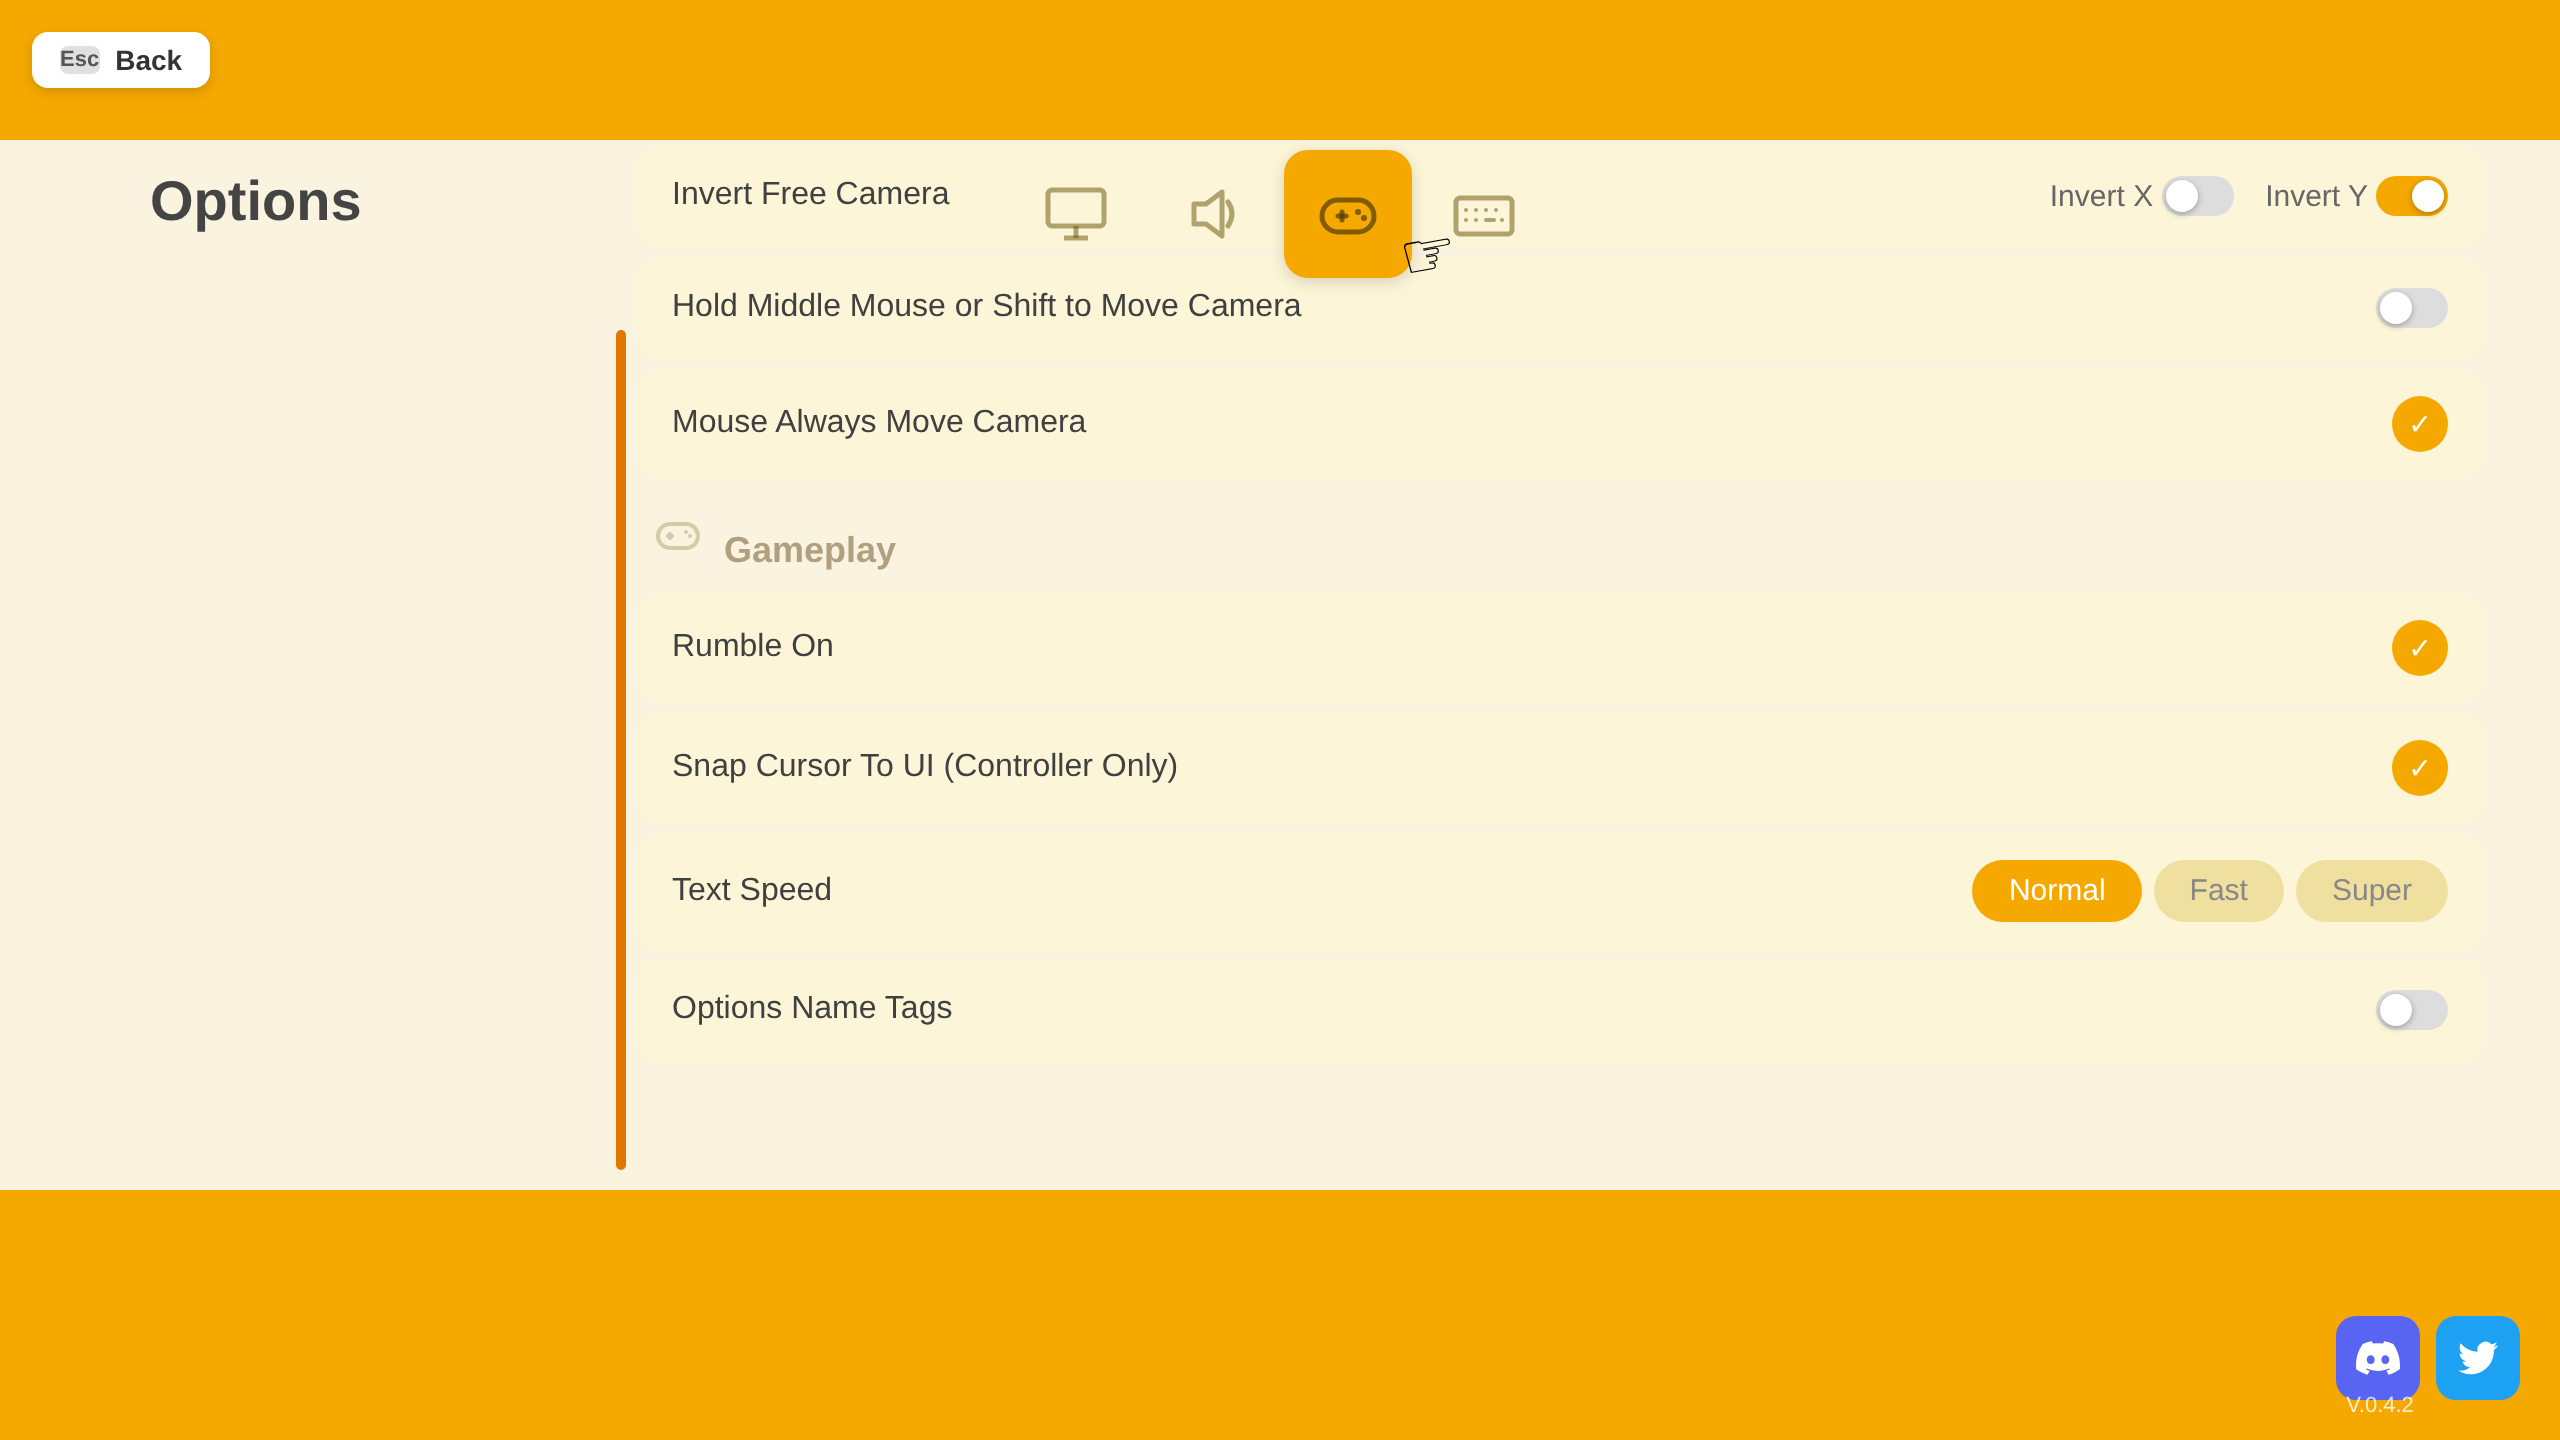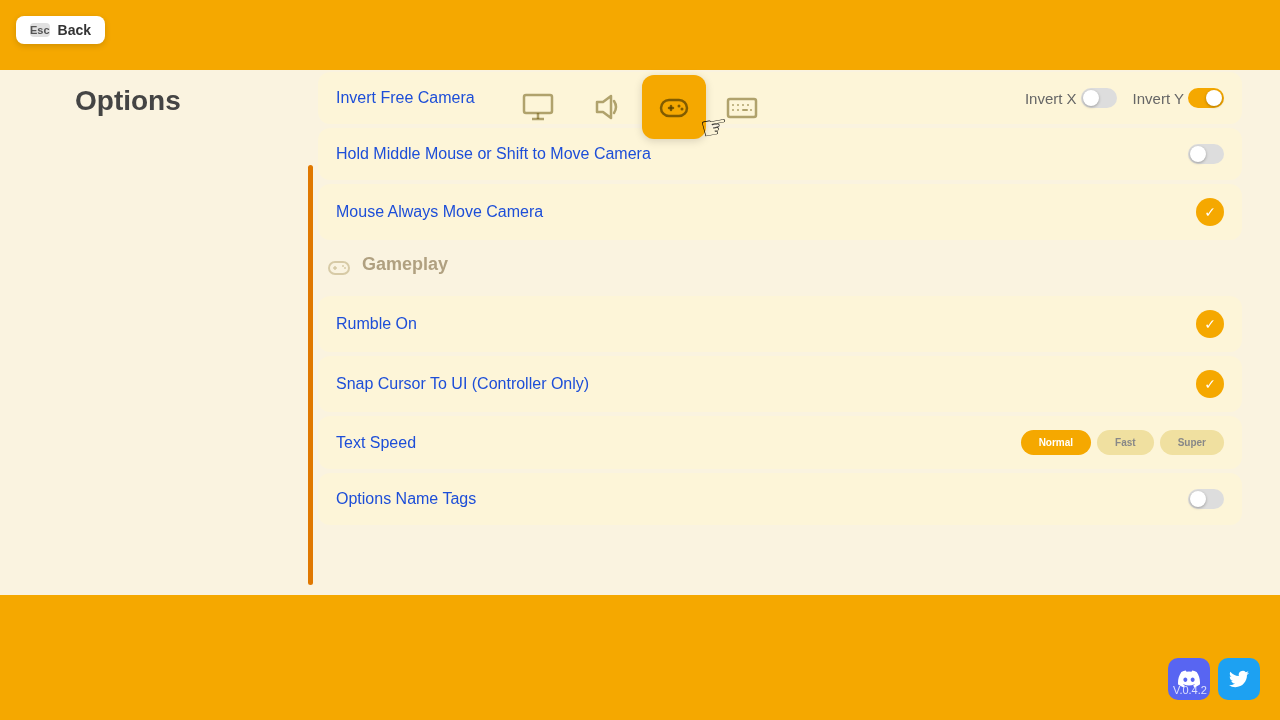--- a/index.html
+++ b/index.html
@@ -146,21 +146,21 @@
       width: 5px;
       height: 420px;
       background: #e07800;
       border-radius: 3px;
       top: 165px;
     }
 
     
     .section-header {
       display: flex;
-      align-items: flex-start;
+      align-items: flex-end;
       gap: 10px;
       padding: 10px 16px 6px;
       color: #b0a080;
       font-size: 18px;
       font-weight: 600;
     }
 
     .section-icon {
       font-size: 22px;
       opacity: 0.6;
@@ -173,21 +173,21 @@
       margin: 4px 8px;
       padding: 14px 18px;
       display: flex;
       align-items: center;
       justify-content: space-between;
       min-height: 52px;
     }
 
     .setting-label {
       font-size: 16px;
-      color: #1d4ed8;
+      color: #404040;
       font-weight: 500;
     }
 
     
     .toggle-switch {
       width: 36px;
       height: 20px;
       border-radius: 10px;
       background: #ddd;
       position: relative;
@@ -248,22 +248,22 @@
     
     .text-speed-group {
       display: flex;
       gap: 6px;
     }
 
     .speed-btn {
       padding: 7px 18px;
       border-radius: 20px;
       border: none;
-      font-size: 10px;
-      font-weight: 700;
+      font-size: 15px;
+      font-weight: 400;
       cursor: pointer;
       background: #f0e0a0;
       color: #888;
     }
 
     .speed-btn.active {
       background: #f5a800;
       color: white;
     }
 
@@ -292,21 +292,21 @@
       color: white;
     }
 
     .twitter-icon {
       background: #1DA1F2;
       color: white;
     }
 
     .version-text {
       position: absolute;
-      bottom: 24px;
+      bottom: 11px;
       right: 50px;
       font-size: 11px;
       color: rgba(255,255,255,0.8);
       z-index: 20;
       text-align: center;
       width: 80px;
     }
 
     
     .cursor-hand {

